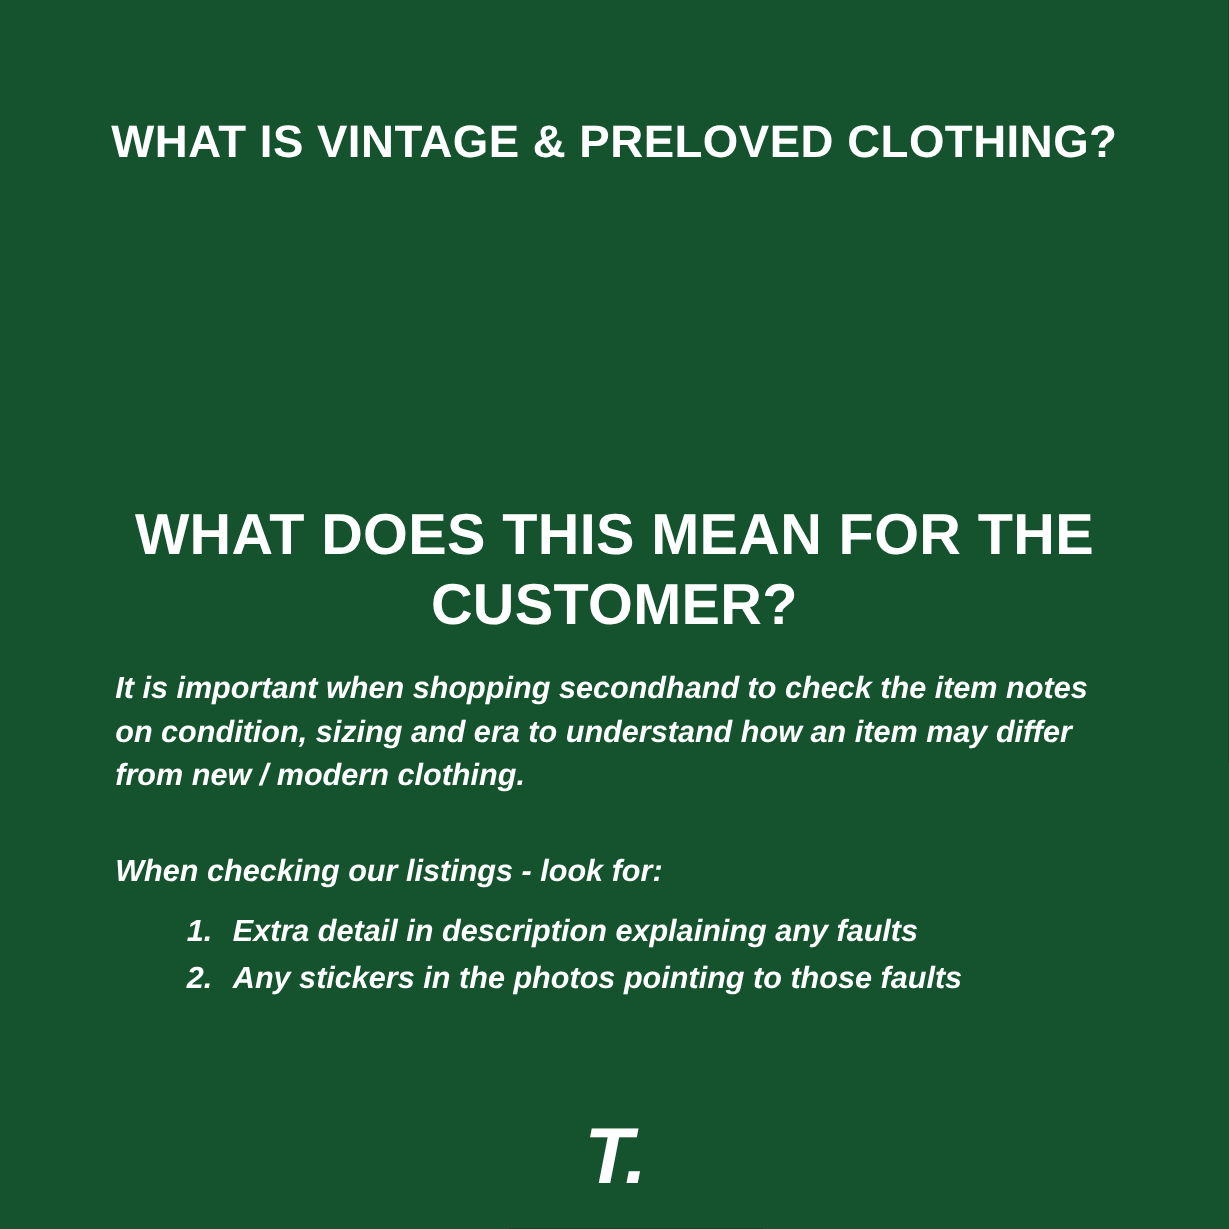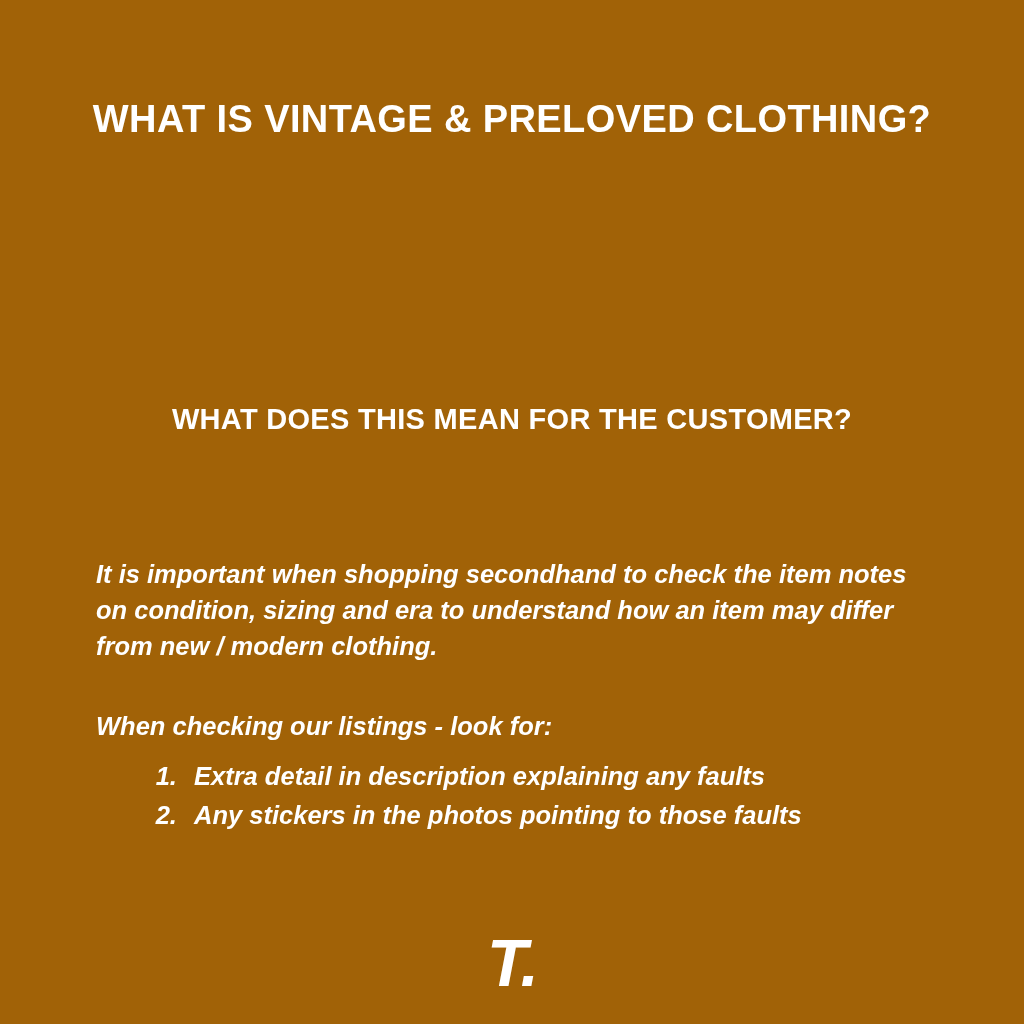--- a/index.html
+++ b/index.html
@@ -12,21 +12,21 @@
     background: #000000;
     color: #ffffff;
     font-family: "Liberation Sans", sans-serif;
     overflow: hidden;
   }
   .page {
     position: relative;
     width: 1024px;
     height: 1024px;
     box-sizing: border-box;
-    background: #a16207;
+    background: #14532d;
   }
   .heading-main {
     position: absolute;
     top: 74px;
     left: 0;
     width: 1024px;
     text-align: center;
     font-size: 38px;
     font-weight: bold;
     letter-spacing: 0.4px;
@@ -43,21 +43,21 @@
     line-height: 1.42;
     color: #ffffff;
   }
   .para-1 { top: 192px; }
   .heading-sub {
     position: absolute;
     top: 378px;
     left: 112px;
     width: 800px;
     text-align: center;
-    font-size: 29px;
+    font-size: 48px;
     font-weight: bold;
     line-height: 1.22;
     letter-spacing: 0.3px;
     color: #ffffff;
   }
   .para-2 { top: 530px; }
   .para-3 { top: 682px; }
   .list {
     position: absolute;
     top: 741px;

